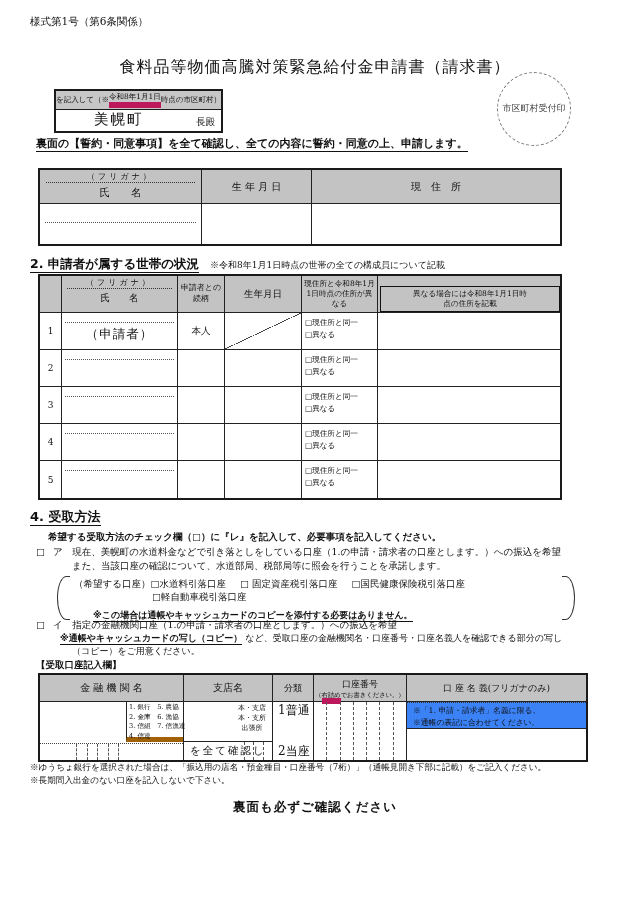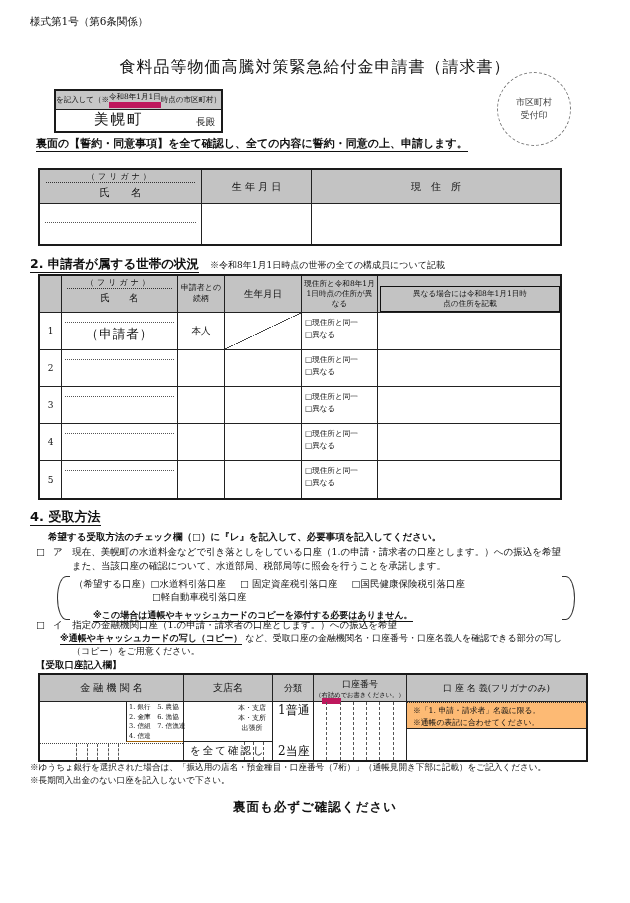--- a/index.html
+++ b/index.html
@@ -13,21 +13,21 @@
   
   #form-code{left:30px;top:15px;font-size:10.5px;}
   #title{left:0;top:57px;width:630px;text-align:center;font-size:16px;letter-spacing:1px;}
   #muni-box{left:54px;top:89px;width:165px;height:40px;border:2.4px solid #1a1a1a;background:#fff;}
   #muni-head{height:18px;background:#c7c7c7;border-bottom:1.2px solid #1a1a1a;
              font-size:7.5px;display:flex;align-items:center;justify-content:center;white-space:nowrap;}
   #muni-body{position:relative;height:20px;}
   #muni-name{position:absolute;left:38px;top:0px;font-size:14.5px;letter-spacing:2px;}
   #muni-suffix{position:absolute;right:6px;bottom:1px;font-size:9.5px;}
   #stamp{left:497px;top:72px;width:72px;height:72px;border:1.3px dashed #777;border-radius:50%;
-         display:flex;flex-direction:column;align-items:center;justify-content:center;
+         display:flex;align-items:center;justify-content:center;
          font-size:9px;color:#444;line-height:1.5;}
   #pledge{left:36px;top:136px;font-size:11px;}
   
   .sec-h{font-size:12.5px;}
   
   #s1-table{left:38px;top:168px;width:520px;border:2px solid #1a1a1a;
             display:grid;grid-template-columns:162px 110px 248px;grid-template-rows:34px 40px;}
   .cell{border-right:1px solid #222;border-bottom:1px solid #222;position:relative;box-sizing:border-box;}
   .cell.last{border-right:none;}
   .cell.bot{border-bottom:none;}
@@ -57,37 +57,37 @@
   .paren{position:absolute;width:12px;height:42px;border:1.6px solid #333;}
   .paren.l{border-right:none;border-radius:10px 0 0 10px / 24px 0 0 24px;}
   .paren.r{border-left:none;border-radius:0 10px 10px 0 / 0 24px 24px 0;}
   
   #bank-label{left:36px;top:659px;font-size:9.5px;}
   #bank-table{left:38px;top:673px;width:546px;border:2px solid #1a1a1a;
               display:grid;grid-template-columns:144px 89px 41px 93px 179px;grid-template-rows:27px 58px;}
   .bt-h{background:#c3c3c3;display:flex;flex-direction:column;align-items:center;justify-content:center;text-align:center;}
   #acct-note{font-size:6.3px;line-height:1.25;}
   #bank-body{padding:0;}
-  #bank-list{position:absolute;right:0;top:0;width:57px;height:40px;border-left:1px solid #222;border-bottom:1px solid #a16207;
+  #bank-list{position:absolute;right:0;top:0;width:57px;height:40px;border-left:1px solid #222;border-bottom:5px solid #a16207;
              font-size:6.6px;line-height:1.45;padding:1px 0 0 2px;box-sizing:border-box;white-space:nowrap;}
   #bank-strip{position:absolute;left:0;bottom:0;width:100%;height:17px;border-top:1px dotted #444;box-sizing:border-box;}
   #bank-code-cells{position:absolute;left:36px;top:0;height:100%;display:flex;}
   #bank-code-cells div{width:9.5px;border-left:1px dashed #555;}
   #bank-code-cells div:last-child{border-right:1px dashed #555;}
   #branch-opts{position:absolute;right:6px;top:2px;font-size:7px;line-height:1.4;text-align:center;}
   #branch-code-row{position:absolute;left:0;bottom:0;width:100%;height:19px;border-top:1px solid #222;box-sizing:border-box;}
   #branch-code-label{position:absolute;left:6px;top:2px;font-size:10.5px;letter-spacing:2px;}
   #branch-code-cells{position:absolute;right:0;top:0;height:100%;display:flex;}
   #branch-code-cells div{width:8.5px;border-left:1px dashed #555;}
   #class-cell{font-size:12px;display:flex;flex-direction:column;justify-content:center;gap:24px;padding-left:5px;}
   #acct-cells{display:flex;height:100%;}
   #acct-cells div{flex:1;border-right:1px dashed #555;}
   #acct-cells div:last-child{border-right:none;}
   #holder-cell{border-bottom:none;}
-  #holder-note{border-top:1px dotted #333;background:#fdba74;height:27px;font-size:7.8px;line-height:1.6;
+  #holder-note{border-top:1px dotted #333;background:#3b82f6;height:27px;font-size:7.8px;line-height:1.6;
                padding:2px 0 0 6px;box-sizing:border-box;border-bottom:1px solid #222;}
   .fn{font-size:8.6px;}
   #footer-note{left:0;top:799px;width:630px;text-align:center;font-size:12.5px;letter-spacing:1px;}
 </style>
 </head>
 <body>
 
 <div id="page">
 
   <div class="abs" id="form-code">様式第1号（第6条関係）</div>

